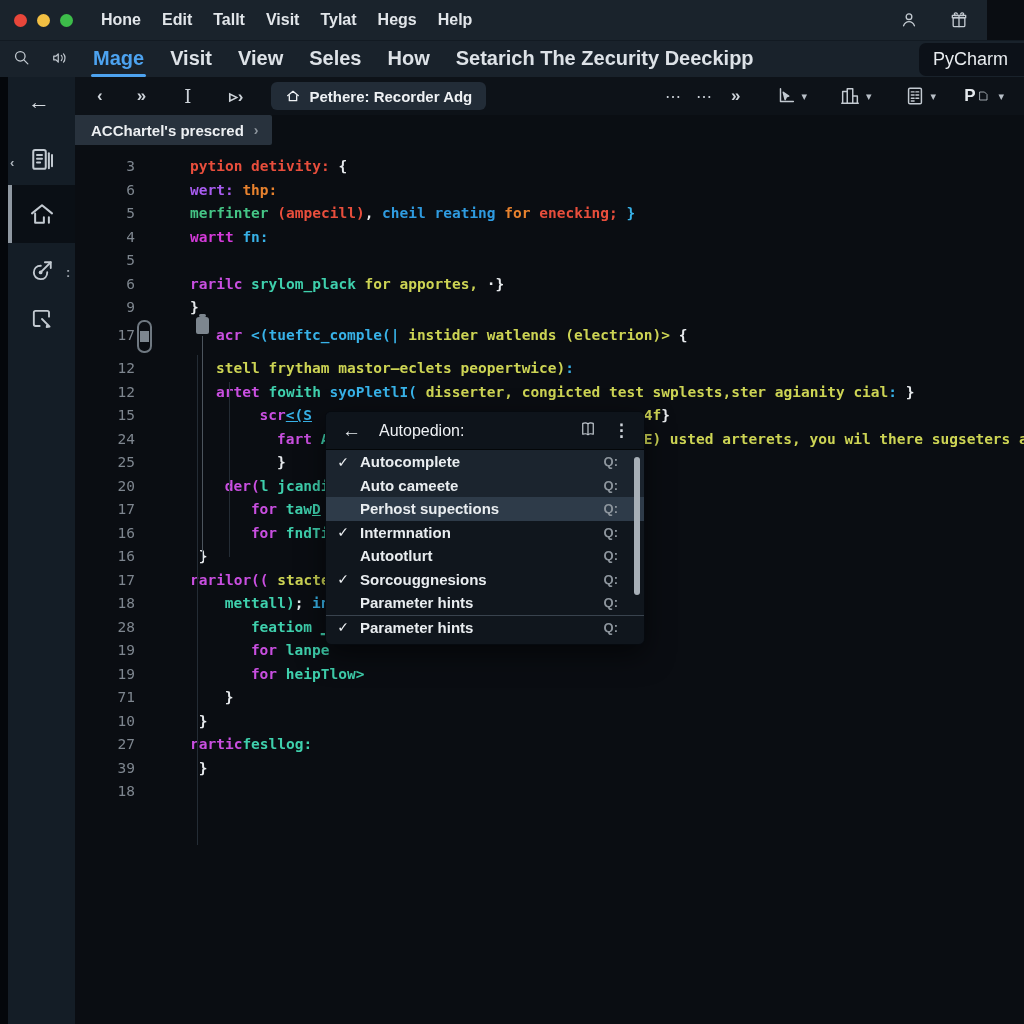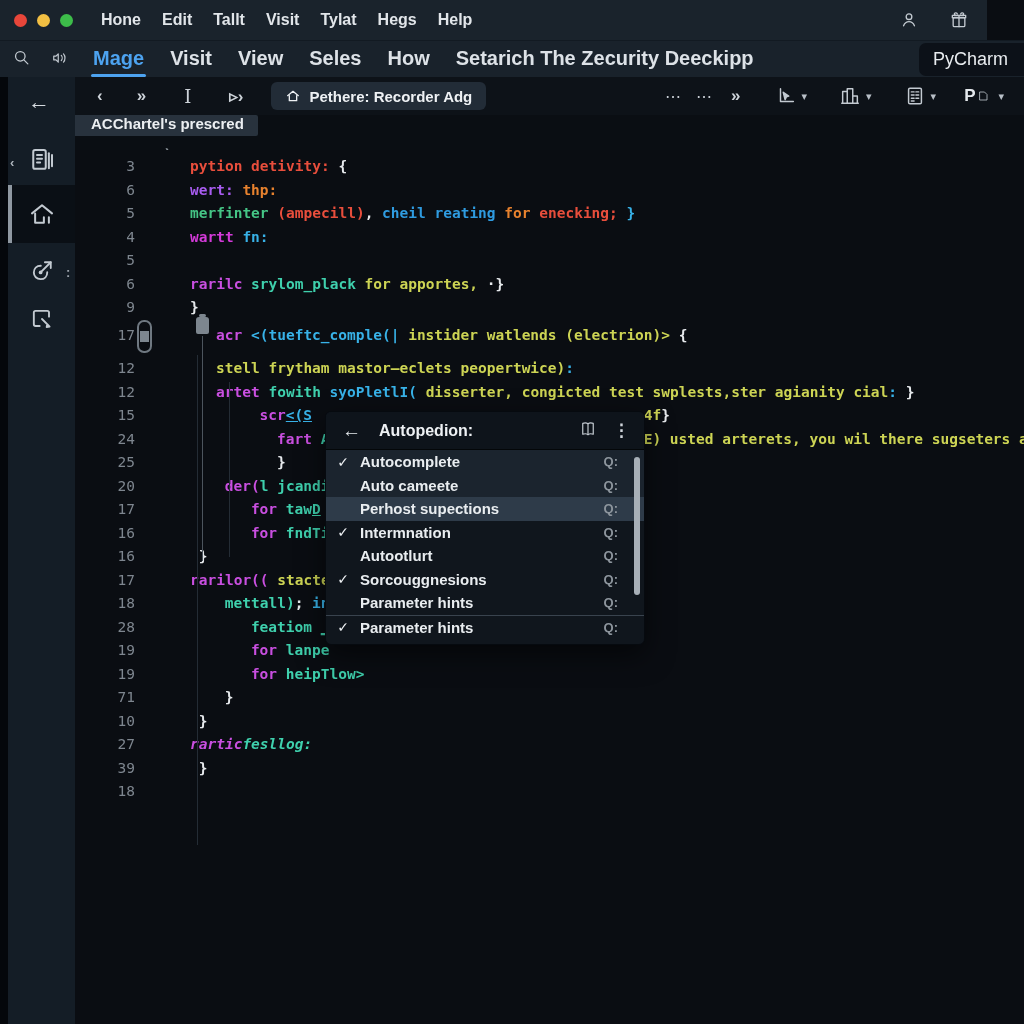--- a/index.html
+++ b/index.html
@@ -47,22 +47,22 @@
   .tl-cursor{margin-left:32px;font-family:"DejaVu Serif",serif;font-weight:400;font-size:18px;}
   .tl-run{margin-left:30px;}
   .run-btn{margin-left:24px;height:28px;background:#222c37;border-radius:6px;display:flex;
            align-items:center;gap:8px;padding:0 14px;color:#eef1f4;font-size:15px;font-weight:700;}
   .tool-right{position:absolute;right:20px;top:0;height:38px;display:flex;align-items:center;gap:14px;}
   .tool-right .caret{font-size:11px;color:#b9c0c7;}
   .tr-group{display:flex;align-items:center;gap:5px;}
   .dots{font-size:16px;color:#c9cfd6;letter-spacing:1px;}
   
   .tabbar{position:absolute;left:75px;top:115px;width:949px;height:35px;background:#0a0e13;}
-  .tab{position:absolute;left:0;top:0;height:21px;background:#28323d;display:flex;align-items:center;
-       gap:10px;padding:0 14px 0 16px;color:#eceff2;font-size:15px;font-weight:700;border-radius:0 2px 2px 0;flex-direction:column;}
+  .tab{position:absolute;left:0;top:0;height:30px;background:#28323d;display:flex;align-items:center;
+       gap:10px;padding:0 14px 0 16px;color:#eceff2;font-size:15px;font-weight:700;border-radius:0 2px 2px 0;}
   .tab .tchev{color:#8d959d;font-size:14px;font-weight:700;}
   
   .editor{position:absolute;left:75px;top:150px;width:949px;height:874px;background:#0a0d12;
           overflow:hidden;padding-top:5px;box-sizing:border-box;
           font-family:"DejaVu Sans Mono",monospace;font-size:14.5px;font-weight:700;}
   .line{height:23.5px;line-height:23.5px;display:flex;white-space:pre;}
   .lnum{width:60px;text-align:right;color:#7e868f;font-weight:400;flex:none;}
   .code{margin-left:55px;}
   .c-mag{color:var(--mag)} .c-pnk{color:var(--pnk)} .c-teal{color:var(--teal)}
   .c-grn{color:var(--grn)} .c-yel{color:var(--yel)} .c-cyn{color:var(--cyn)}
@@ -79,21 +79,21 @@
   .gut-marker{position:absolute;left:121px;top:167px;width:13px;height:17px;background:#7d868f;
               border-radius:3px 3px 2px 2px;}
   .gut-marker::before{content:"";position:absolute;left:3px;top:-3px;right:3px;height:3px;background:#7d868f;border-radius:2px;}
   .gut-line{position:absolute;left:127px;top:186px;width:1px;height:225px;background:#4c545d;}
   
   .popup{position:absolute;left:325px;top:411px;width:320px;height:234px;background:#10161d;
          border:1px solid #060a0f;border-radius:6px;box-shadow:0 10px 28px rgba(0,0,0,.55);
          box-sizing:border-box;z-index:5;overflow:hidden;}
   .p-head{height:37px;display:flex;align-items:center;background:#0e141b;border-bottom:1px solid #040709;}
   .p-back{color:#e4e8ec;font-size:19px;font-weight:700;margin-left:16px;}
-  .p-title{color:#eef1f4;font-size:16px;font-weight:700;margin-left:18px;flex:1;}
+  .p-title{color:#eef1f4;font-size:16px;font-weight:400;margin-left:18px;flex:1;}
   .p-book{margin-right:16px}
   .p-kebab{color:#cfd5db;font-size:17px;font-weight:700;margin-right:14px;}
   #popup-items{position:relative;padding-bottom:4px;}
   .p-item{height:23.5px;display:flex;align-items:center;}
   .p-item.light{background:#1b242e;}
   .p-item.sel{background:#2e3b49;}
   .p-item.sep{border-top:1px solid #39434e;}
   .ck{width:34px;text-align:center;color:#eef1f4;font-size:14px;flex:none;}
   .plabel{color:#e9edf0;font-size:15px;font-weight:700;flex:1;}
   .pshort{color:#8d959d;font-size:13px;font-weight:700;margin-right:26px;}
@@ -275,21 +275,21 @@
         <div class="line"><span class="lnum">17</span><span class="code" style="padding-left: 60.9px;"><span class="c-mag">for </span><span class="c-teal">taw</span><span class="c-tealU">D</span></span></div>
         <div class="line"><span class="lnum">16</span><span class="code" style="padding-left: 60.9px;"><span class="c-mag">for </span><span class="c-teal">fndTi</span></span></div>
         <div class="line"><span class="lnum">16</span><span class="code" style="padding-left: 8.7px;"><span class="c-wht">}</span></span></div>
         <div class="line"><span class="lnum">17</span><span class="code" style="padding-left: 0px;"><span class="c-mag">rarilor(( </span><span class="c-yel">stacte</span></span></div>
         <div class="line"><span class="lnum">18</span><span class="code" style="padding-left: 34.8px;"><span class="c-teal">mettall)</span><span class="c-wht">; </span><span class="c-cyn">in</span></span></div>
         <div class="line"><span class="lnum">28</span><span class="code" style="padding-left: 60.9px;"><span class="c-teal">featiom </span><span class="c-tealU">_</span></span></div>
         <div class="line"><span class="lnum">19</span><span class="code" style="padding-left: 60.9px;"><span class="c-mag">for </span><span class="c-teal">lanpe</span></span></div>
         <div class="line"><span class="lnum">19</span><span class="code" style="padding-left: 60.9px;"><span class="c-mag">for </span><span class="c-teal">heipTlow&gt;</span></span></div>
         <div class="line"><span class="lnum">71</span><span class="code" style="padding-left: 34.8px;"><span class="c-wht">}</span></span></div>
         <div class="line"><span class="lnum">10</span><span class="code" style="padding-left: 8.7px;"><span class="c-wht">}</span></span></div>
-        <div class="line"><span class="lnum">27</span><span class="code" style="padding-left: 0px; font-style: italic;"><span class="c-mag">rartic</span><span class="c-teal">fesllog:</span></span></div>
+        <div class="line"><span class="lnum">27</span><span class="code" style="padding-left: 0px;"><span class="c-mag">rartic</span><span class="c-teal">fesllog:</span></span></div>
         <div class="line"><span class="lnum">39</span><span class="code" style="padding-left: 8.7px;"><span class="c-wht">}</span></span></div>
         <div class="line"><span class="lnum">18</span><span class="code" style="padding-left: 0px;"></span></div>
       </div>
   </div>
 
   <div class="popup">
     <div class="p-head">
       <span class="p-back">←</span>
       <span class="p-title">Autopedion:</span>
       <span class="p-book">

